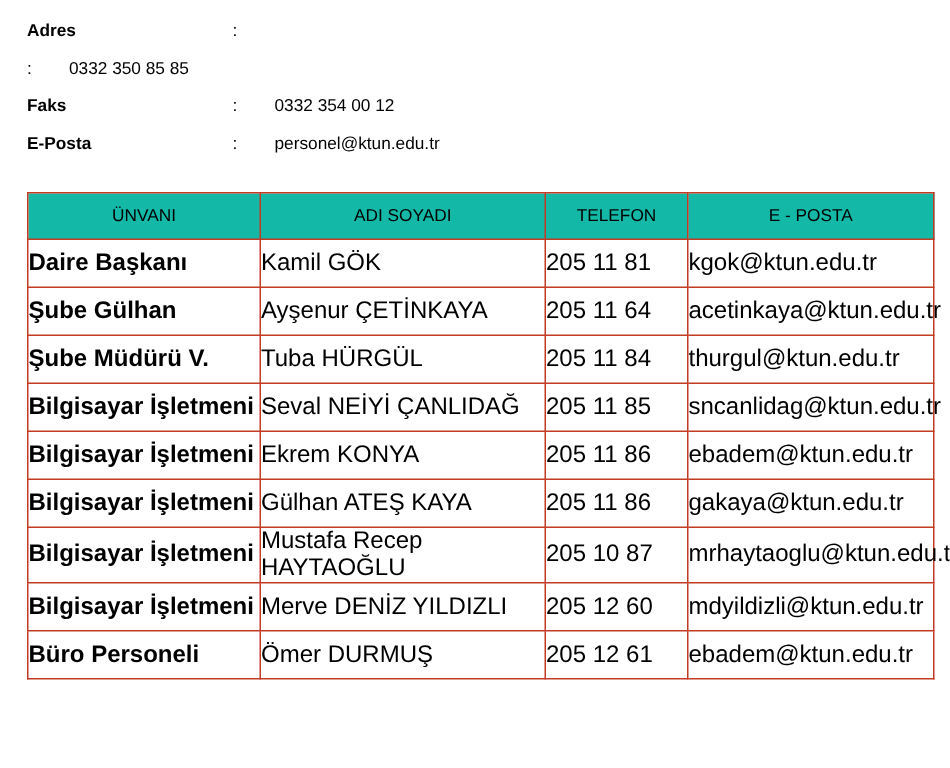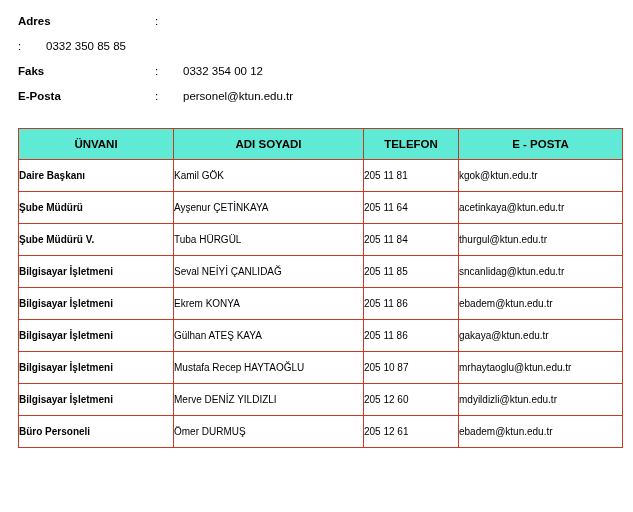--- a/index.html
+++ b/index.html
@@ -54,25 +54,25 @@
     border-collapse: collapse;
     width: 604px;
     table-layout: fixed;
   }
   .staff-table th,
   .staff-table td {
     border: 1px solid #c23b22;
     padding: 0;
     height: 31px;
     vertical-align: middle;
-    font-size: 10px;
+    font-size: 16px;
   }
   .staff-table thead th {
-    background: #5eead4;
-    font-weight: bold;
+    background: #14b8a6;
+    font-weight: normal;
     text-align: center;
     height: 30px;
     font-size: 11.5px;
   }
   .col-title   { width: 155px; }
   .col-name    { width: 190px; }
   .col-phone   { width: 95px; }
   .col-mail    { width: 164px; }
 
   .cell-title {
@@ -136,21 +136,21 @@
       </tr>
     </thead>
     <tbody>
       <tr>
         <td class="cell-title">Daire Başkanı</td>
         <td class="cell-name">Kamil GÖK</td>
         <td class="cell-phone">205 11 81</td>
         <td class="cell-mail">kgok@ktun.edu.tr</td>
       </tr>
       <tr>
-        <td class="cell-title">Şube Müdürü</td>
+        <td class="cell-title">Şube Gülhan</td>
         <td class="cell-name">Ayşenur ÇETİNKAYA</td>
         <td class="cell-phone">205 11 64</td>
         <td class="cell-mail">acetinkaya@ktun.edu.tr</td>
       </tr>
       <tr>
         <td class="cell-title">Şube Müdürü V.</td>
         <td class="cell-name">Tuba HÜRGÜL</td>
         <td class="cell-phone">205 11 84</td>
         <td class="cell-mail">thurgul@ktun.edu.tr</td>
       </tr>

